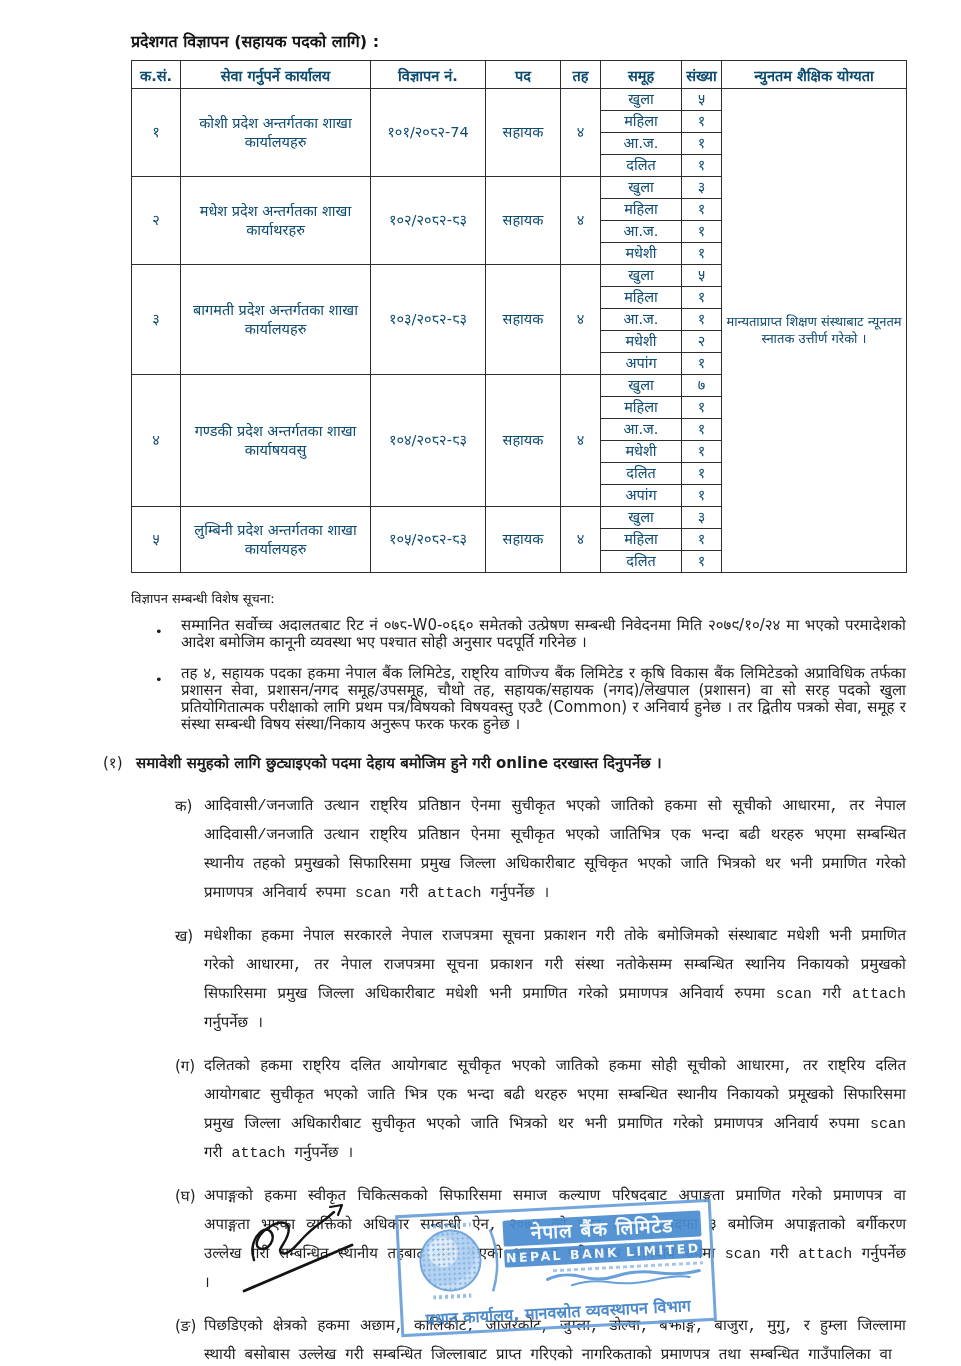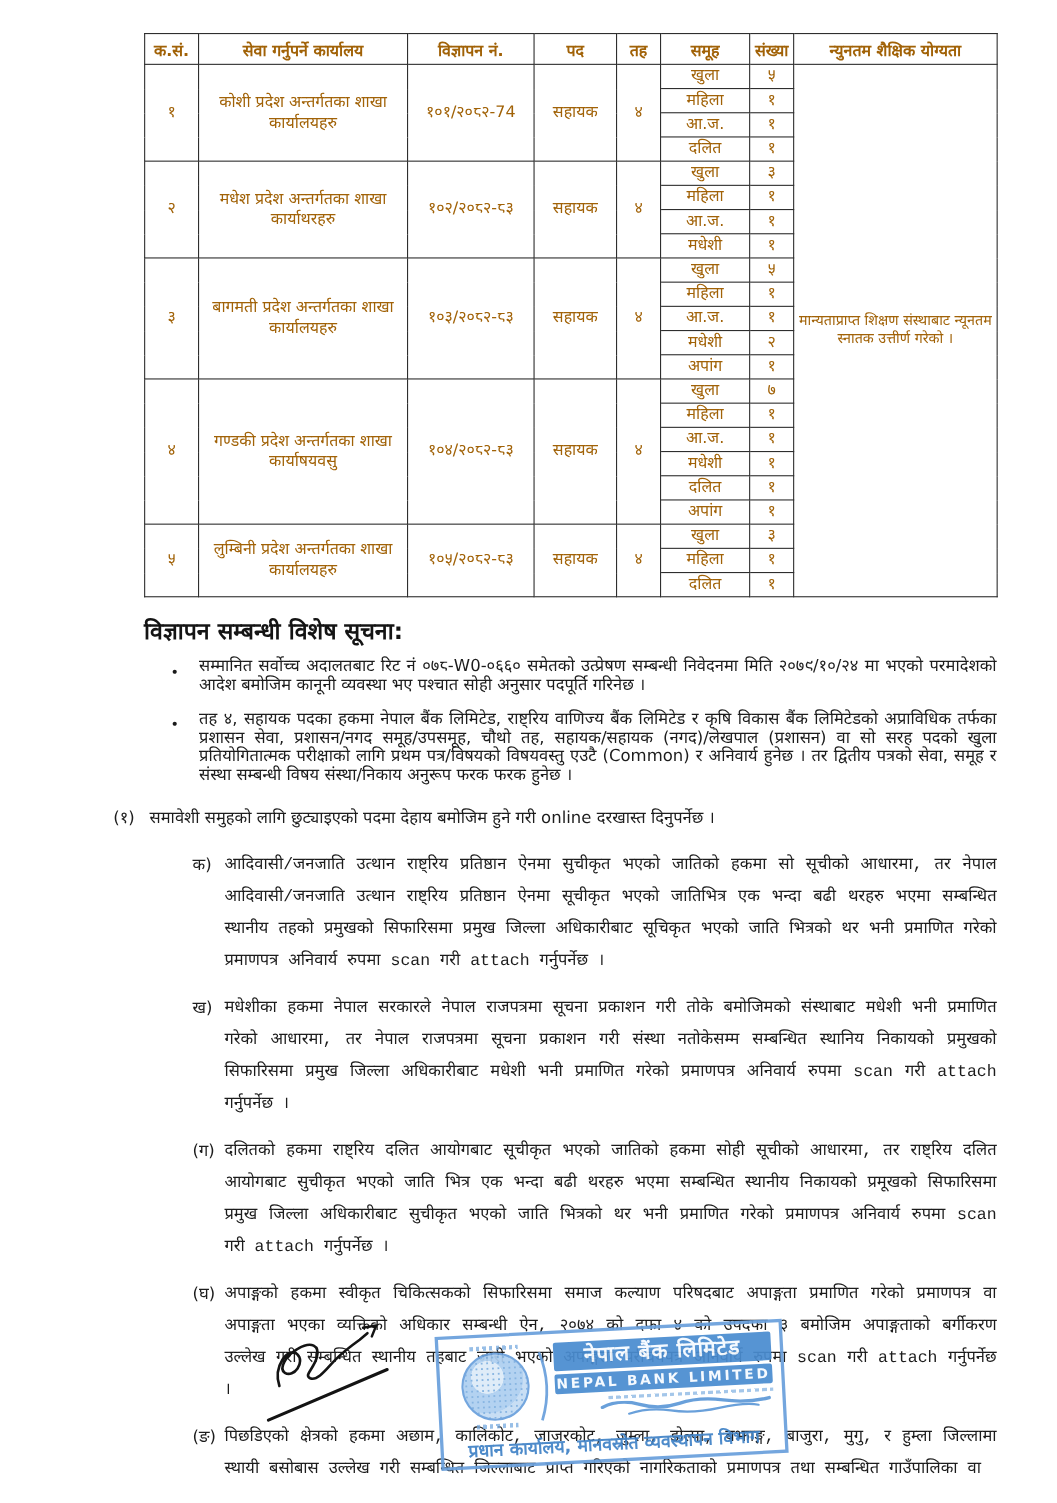--- a/index.html
+++ b/index.html
@@ -13,50 +13,50 @@
   .page{position:absolute;inset:0;overflow:hidden;}
   .content{padding:30px 55px 0 131px;}
 
   .doc-title{
     font-size:16px;font-weight:bold;margin:0 0 8px 0;color:#141414;
   }
 
   
   table.vacancy{
     border-collapse:collapse;width:775px;table-layout:fixed;
-    font-size:14.5px;color:#a16207;
+    font-size:14.5px;color:#0c4a6e;
   }
   table.vacancy th,table.vacancy td{
     border:1.6px solid #2e2e2e;padding:0 4px;text-align:center;
     overflow:hidden;
   }
   table.vacancy th{font-weight:bold;height:27px;font-size:14.5px;}
   table.vacancy td{height:21px;line-height:1.25;}
   col.c-sn{width:49px;}  col.c-office{width:190px;} col.c-advt{width:115px;}
   col.c-post{width:75px;} col.c-level{width:40px;} col.c-group{width:81px;}
   col.c-count{width:40px;} col.c-qual{width:185px;}
   td.cell-qualification{
     text-align:left;vertical-align:middle;padding:0 10px;line-height:1.75;
     font-size:13px;
   }
   td.cell-office{line-height:1.6;}
 
   
   .section-heading{
-    font-size:21px;font-weight:bold;margin:16px 0 10px 0;color:#141414;
+    font-size:13px;font-weight:normal;margin:16px 0 10px 0;color:#141414;
   }
   .bullet-row{display:flex;margin:10px 0 14px 24px;}
   .bullet-dot{width:26px;flex:0 0 26px;font-size:13px;line-height:29px;color:#1a1a1a;}
   .bullet-text{flex:1;font-size:15px;line-height:17px;text-align:justify;margin:0;}
 
   .numbered-intro{
     display:flex;margin:16px 0 8px -28px;font-size:15px;line-height:29px;
   }
   .numbered-intro .num-label{flex:0 0 33px;}
-  .numbered-intro p{margin:0;flex:1;}
+  .numbered-intro p{margin:0;flex:1;font-weight:bold;}
 
   .sub-item{display:flex;margin:14px 0 14px 44px;}
   .sub-item .item-label{flex:0 0 29px;font-size:15px;line-height:29px;}
   .sub-item .item-text{flex:1;font-size:15px;line-height:29px;text-align:justify;margin:0;font-family:Liberation Mono, monospace;}
 
   
   .signature{position:absolute;left:238px;top:1198px;width:140px;height:100px;}
 
   
   .stamp{
@@ -98,20 +98,21 @@
     position:absolute;left:0;right:0;bottom:3px;text-align:center;
     color:#4183c7;font-weight:bold;font-size:16px;white-space:nowrap;
   }
 </style>
 </head>
 <body>
 
 <div class="page">
   <div class="content">
 
+    <h1 class="doc-title">प्रदेशगत विज्ञापन (सहायक पदको लागि) :</h1>
 
     <table class="vacancy">
       <colgroup>
         <col class="c-sn">
           <col class="c-office">
           <col class="c-advt">
           <col class="c-post">
         <col class="c-level">
           <col class="c-group">
           <col class="c-count">

